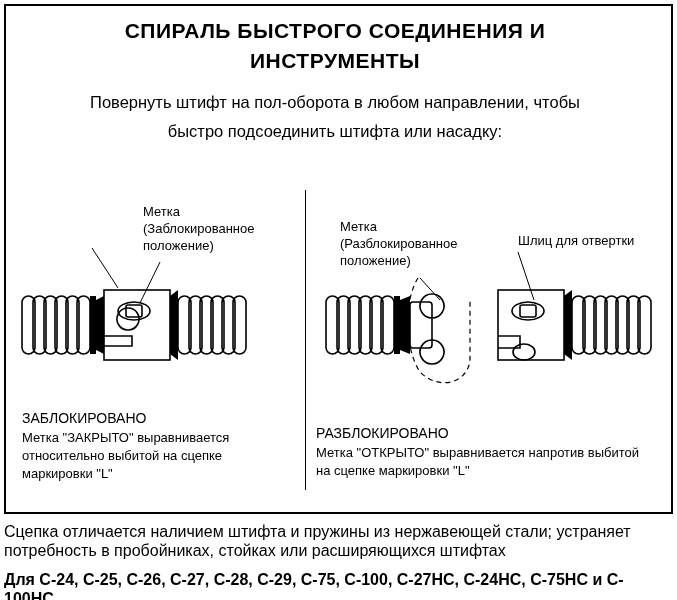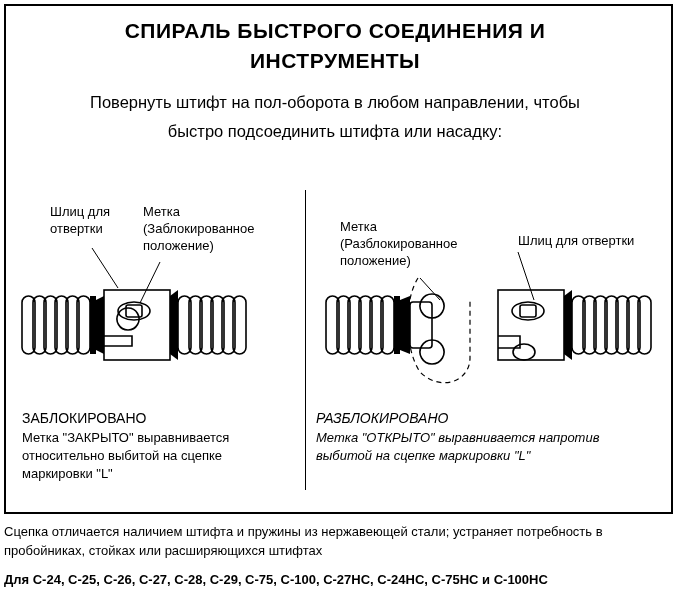--- a/index.html
+++ b/index.html
@@ -69,31 +69,31 @@
   .lbl-right-mark  { left: 340px; top: 218px; width: 160px; }
   .lbl-right-slot  { left: 518px; top: 232px; width: 150px; }
 
   
   .caption {
     position: absolute;
     font-size: 13px;
     line-height: 18px;
   }
   .cap-left  { left: 22px;  top: 398px; width: 270px; }
-  .cap-right { left: 316px; top: 398px; width: 340px; font-style: italic; }
+  .cap-right { left: 316px; top: 413px; width: 340px; }
   .cap-head {
     font-size: 14px;
     margin-bottom: 2px;
     margin-top: 11px;
   }
 
   
   .note {
     position: absolute;
-    font-size: 13px;
+    font-size: 16px;
     line-height: 19px;
   }
   .note1 { left: 4px; top: 522px; width: 665px; }
   .note2 { left: 4px; top: 570px; width: 665px; font-weight: bold; }
 
   svg { display: block; }
   .art {
     position: absolute;
     left: 0;
     top: 0;
@@ -107,22 +107,20 @@
 
 <div class="page">
 
   <div class="panel"></div>
 
   <div class="title">СПИРАЛЬ БЫСТРОГО СОЕДИНЕНИЯ И ИНСТРУМЕНТЫ</div>
   <div class="subtitle">Повернуть штифт на пол-оборота в любом направлении, чтобы быстро подсоединить штифта или насадку:</div>
 
   <div class="divider"></div>
 
-  <div class="callout lbl-left-slot" style="white-space:pre-line">Шлиц для
-отвертки</div>
   <div class="callout lbl-left-mark" style="white-space:pre-line">Метка
 (Заблокированное
 положение)</div>
   <div class="callout lbl-right-mark" style="white-space:pre-line">Метка
 (Разблокированное
 положение)</div>
   <div class="callout lbl-right-slot" style="white-space:pre-line">Шлиц для отвертки</div>
 
   <div class="caption cap-left">
     <div class="cap-head">ЗАБЛОКИРОВАНО</div>

